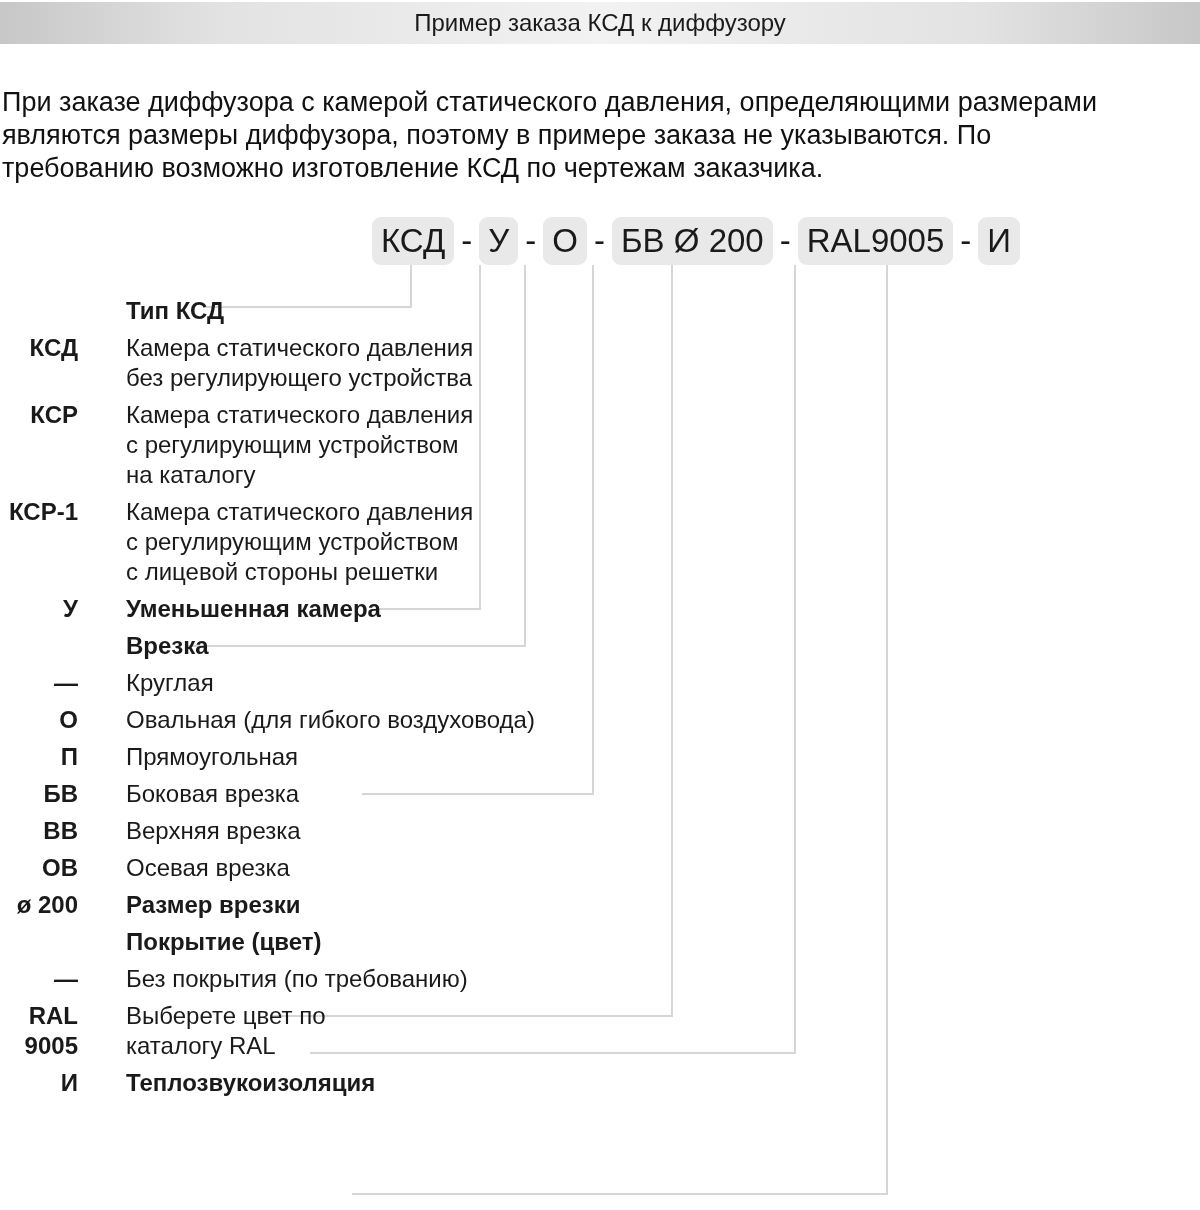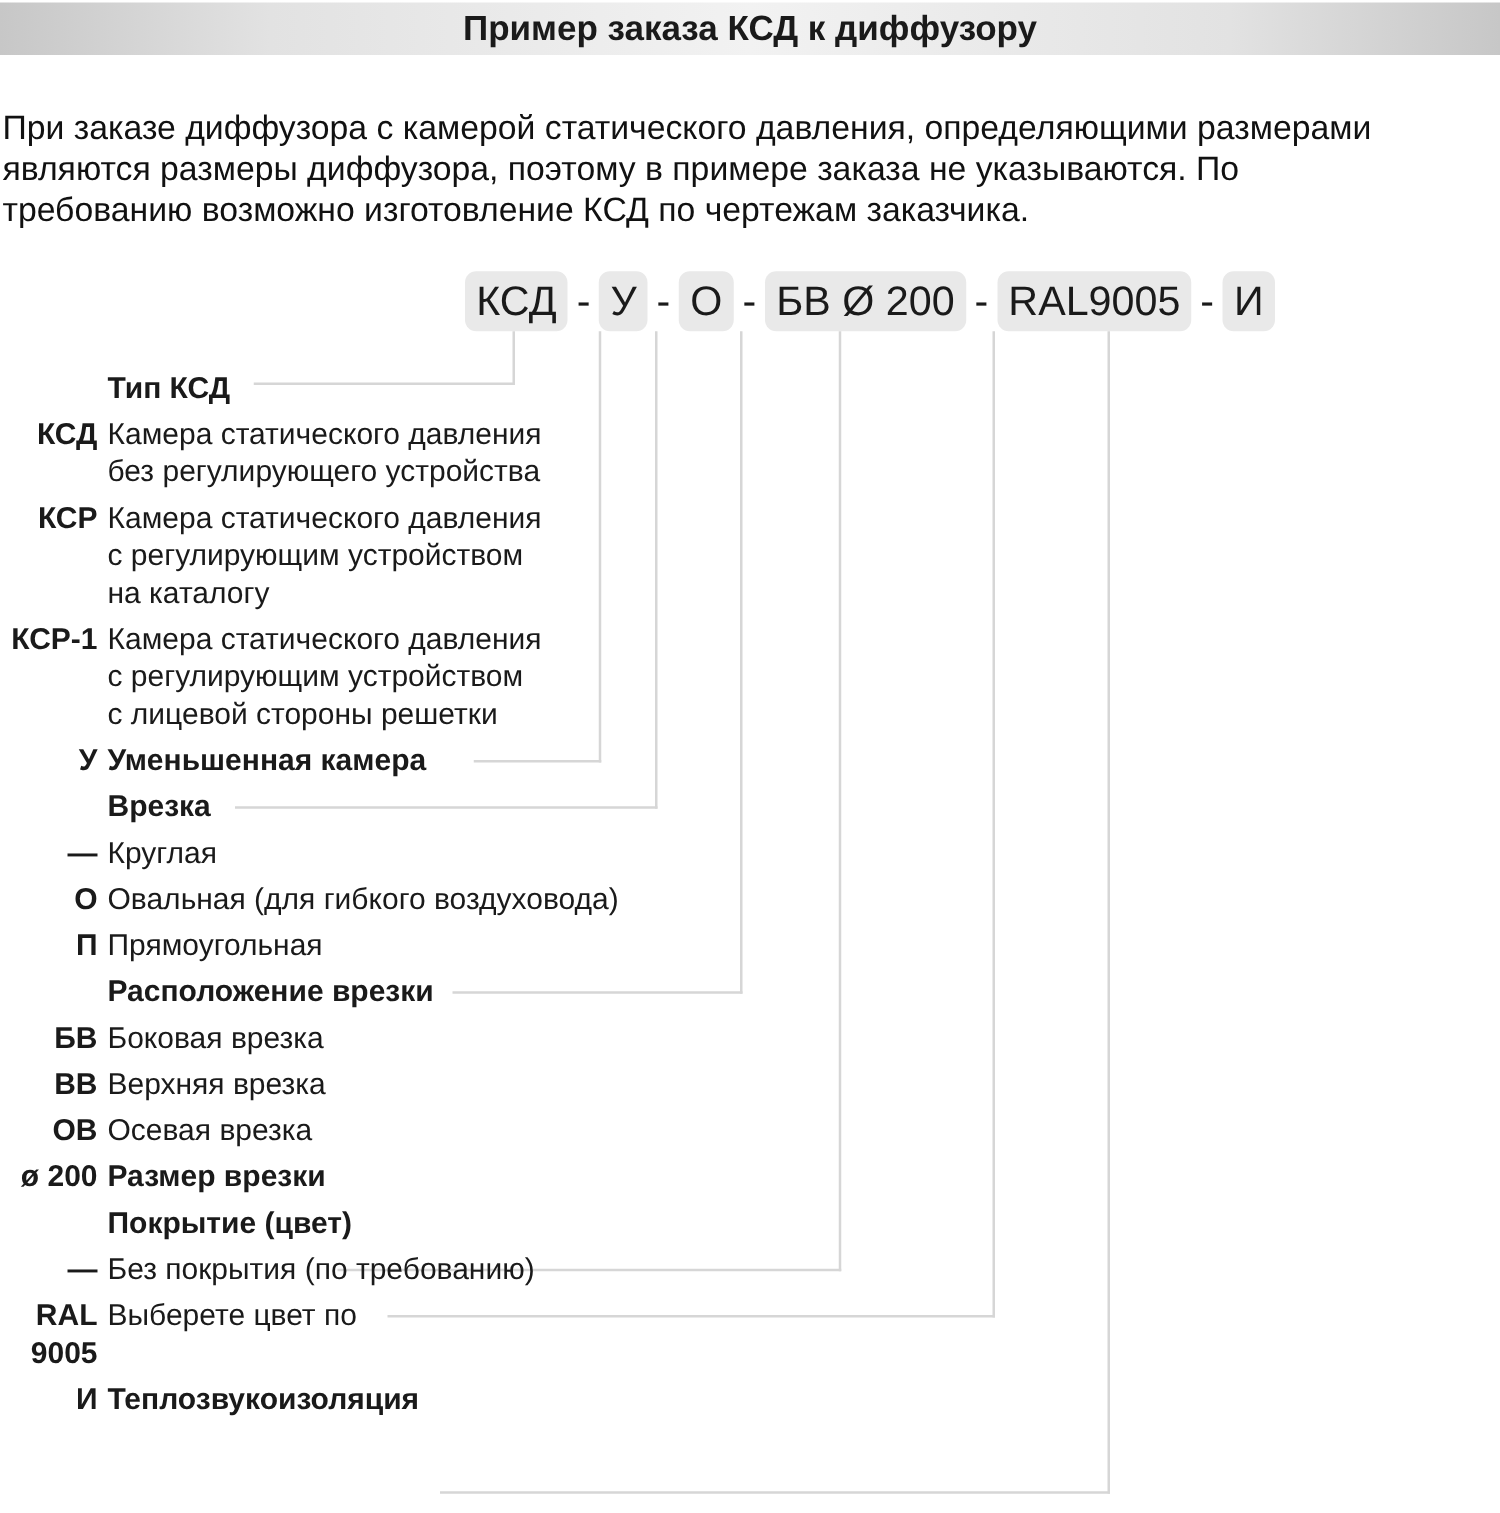--- a/index.html
+++ b/index.html
@@ -9,21 +9,21 @@
     background:#ffffff; overflow:hidden;
     font-family:"Liberation Sans","DejaVu Sans",sans-serif;
     color:#1a1a1a;
   }
   
   .titlebar {
     position:absolute; left:0; top:2px; width:1200px; height:42px;
     background:linear-gradient(to right,#c7c7c7 0%,#e2e2e2 18%,#f2f2f2 50%,#e2e2e2 82%,#c7c7c7 100%);
     display:flex; align-items:center; justify-content:center;
   }
-  .titlebar .title { font-size:28px; font-weight:700; color:#1a1a1a; }
+  .titlebar .title { font-size:24px; font-weight:400; color:#1a1a1a; }
   
   .intro {
     position:absolute; left:2px; top:86px; width:1130px;
     font-size:27px; line-height:33px; color:#111111;
   }
   
   .codeline {
     position:absolute; left:372px; top:217px;
     display:flex; align-items:center;
     font-size:33px; color:#1a1a1a; white-space:nowrap;
@@ -39,21 +39,21 @@
   .hl { height:2px; }
   
   .legend { position:absolute; left:0; top:296px; width:680px; font-size:24px; }
   .row { display:flex; margin-bottom:7px; }
   .code {
     width:78px; min-width:78px; text-align:right;
     font-weight:700; line-height:30px; white-space:nowrap;
   }
   .code span { display:block; }
   .desc { margin-left:8px; line-height:30px; }
-  .desc span { display:block; white-space:nowrap; }
+  .desc span { display:block; white-space:nowrap;margin-left:40px; }
   .b { font-weight:700; }
 </style>
 </head>
 <body>
 
 <div class="page">
 
   <div class="titlebar">
     <div class="title">Пример заказа КСД к диффузору</div>
   </div>
@@ -153,26 +153,20 @@
         </span>
     </div>
 
     <div class="row">
       <span class="code">П</span>
       <span class="desc">
           <span>Прямоугольная</span>
         </span>
     </div>
 
-    <div class="row">
-      <span class="code"></span>
-      <span class="desc b">
-          <span>Расположение врезки</span>
-        </span>
-    </div>
 
     <div class="row">
       <span class="code">БВ</span>
       <span class="desc">
           <span>Боковая врезка</span>
         </span>
     </div>
 
 
 
@@ -211,20 +205,21 @@
         </span>
     </div>
 
     <div class="row">
       <span class="code">
         <span>RAL</span>
         <span>9005</span>
       </span>
       <span class="desc">
         <span>Выберете цвет по</span>
+        <span>каталогу RAL</span>
       </span>
     </div>
 
     <div class="row">
       <span class="code">И</span>
       <span class="desc b">
           <span>Теплозвукоизоляция</span>
         </span>
     </div>
 

